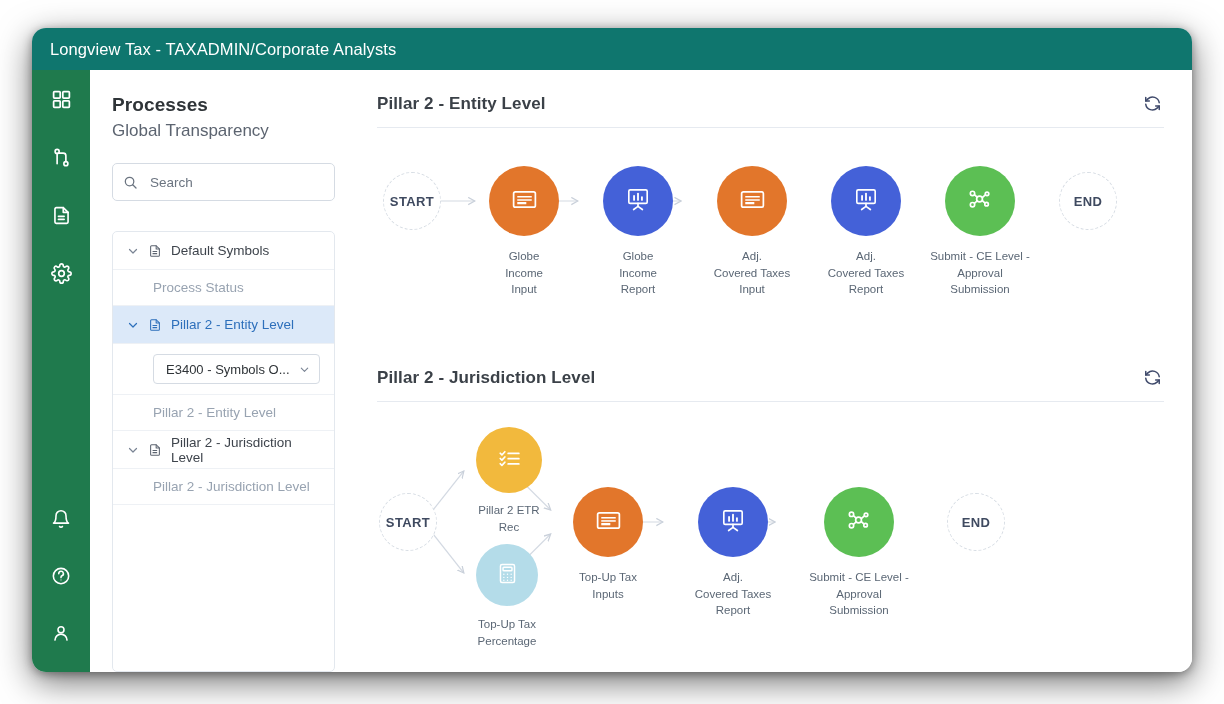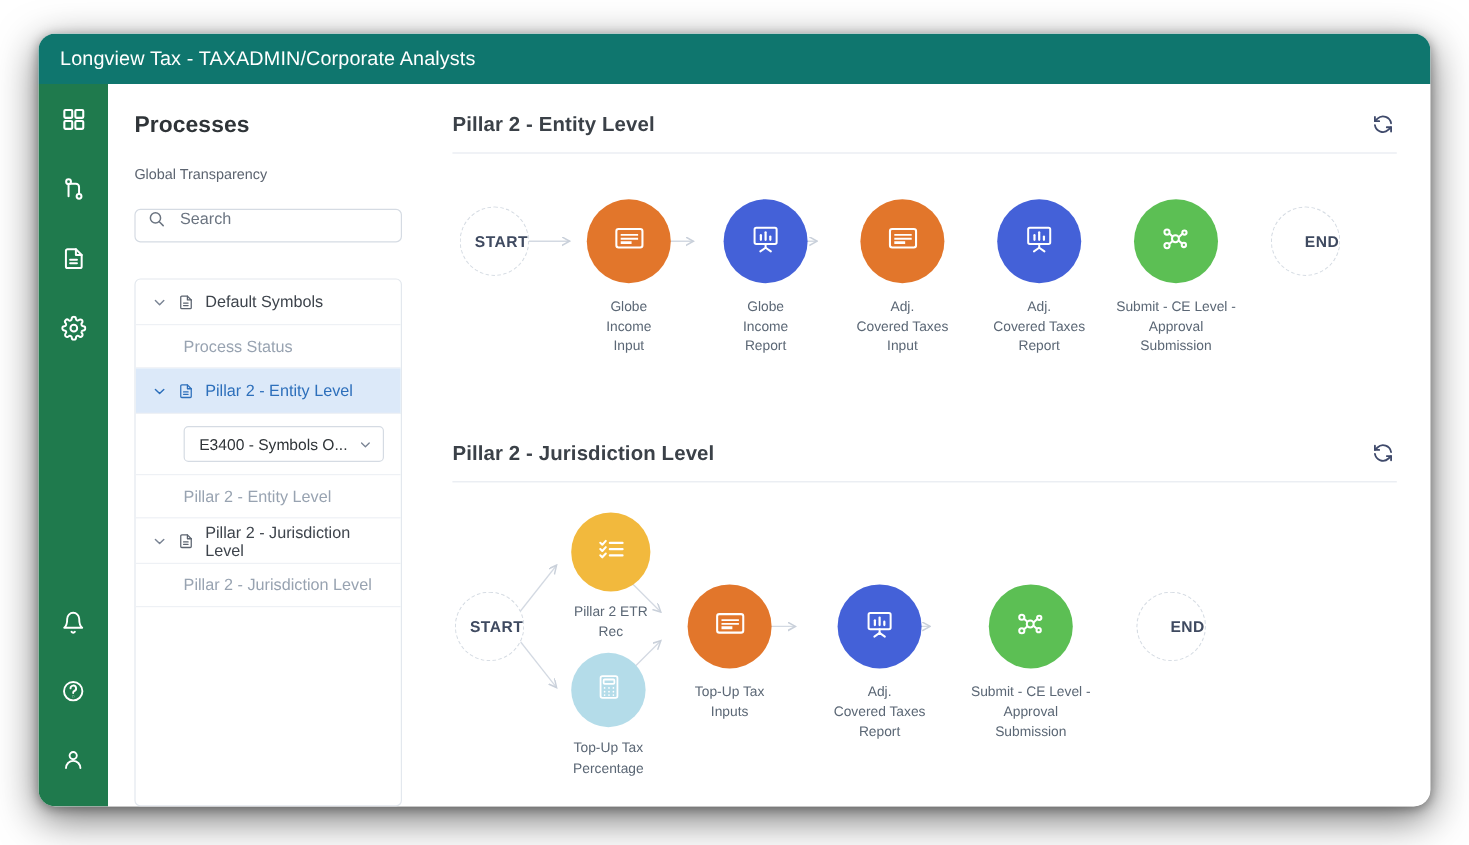--- a/index.html
+++ b/index.html
@@ -55,28 +55,28 @@
   .rail-icon svg { display:block; }
 
   
   #processes-panel {
     width: 265px; flex: 0 0 265px;
     background: #ffffff;
     padding: 24px 20px 0 22px;
     display: flex; flex-direction: column;
   }
   #panel-title { font-size: 19px; font-weight: bold; color: #2f3438; letter-spacing: .1px; }
-  #panel-subtitle { font-size: 12px; color: #5c6470; margin-top: 22px; }
+  #panel-subtitle { font-size: 17px; color: #5c6470; margin-top: 5px; }
 
   #search-box {
     margin-top: 22px;
-    height: 28px;
+    height: 38px;
     border: 1px solid #d5dbe3;
     border-radius: 5px;
-    display: flex; align-items: flex-start;
+    display: flex; align-items: center;
     padding: 0 10px;
     background: #fff;
   }
   #search-box .sicon { flex: 0 0 auto; display:flex; }
   #search-input {
     border: none; outline: none;
     font-family: "Liberation Sans", sans-serif;
     font-size: 13.5px; color: #5c6470;
     margin-left: 12px; width: 100%;
     background: transparent;
@@ -144,21 +144,21 @@
   .node { position: absolute; }
   .circle {
     border-radius: 50%;
     display: flex; align-items: center; justify-content: center;
     cursor: pointer;
   }
   .terminal {
     width: 58px; height: 58px; border-radius: 50%;
     border: 1.6px dashed #d7dde4;
     background: #ffffff;
-    display: flex; align-items: center; justify-content: flex-end;
+    display: flex; align-items: center; justify-content: center;
     font-size: 13px; font-weight: bold; color: #3f4a60;
     letter-spacing: .4px;
   }
   .node-label {
     position: absolute;
     left: 50%; transform: translateX(-50%);
     text-align: center;
     font-size: 11.5px; color: #5b6775;
     line-height: 16.5px;
     white-space: nowrap;

